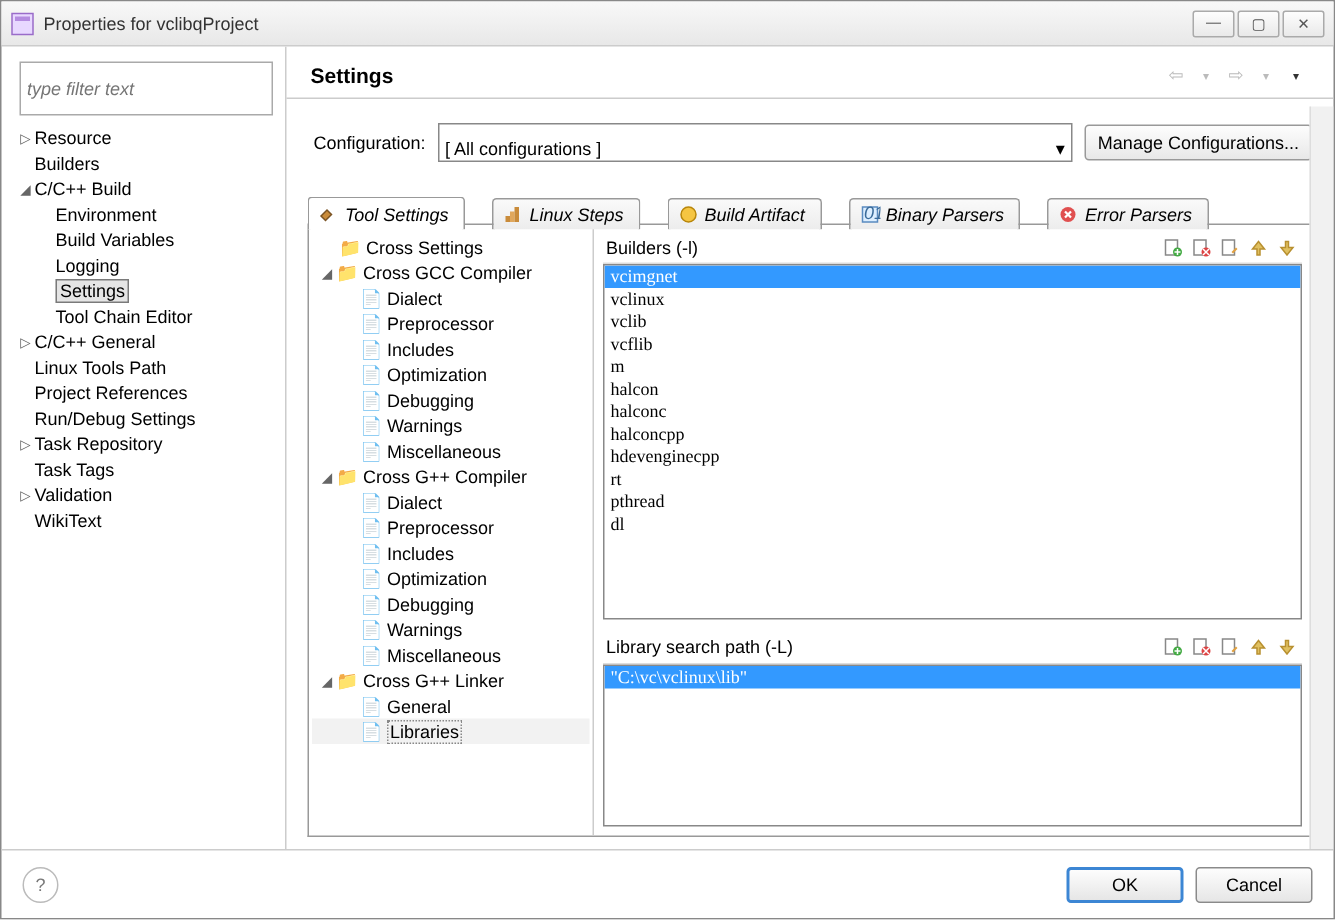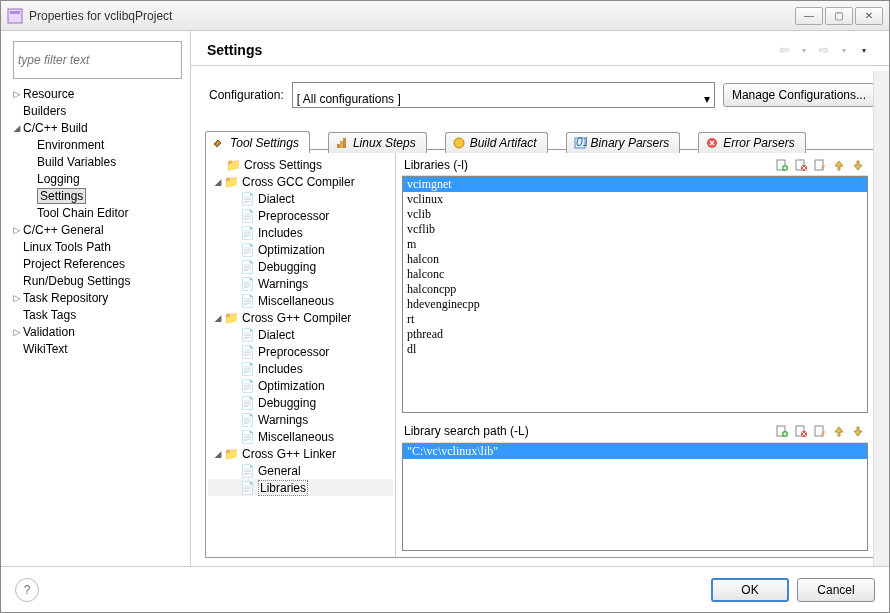--- a/index.html
+++ b/index.html
@@ -6,21 +6,21 @@
   body { margin: 0; background: #fff; }
   .window { width: 890px; height: 613px; border: 1px solid #888; background: #fff; display: flex; flex-direction: column; box-shadow: 0 2px 8px rgba(0,0,0,0.2); }
   .titlebar { height: 30px; background: linear-gradient(#f8f8f8,#e8e8e8); border-bottom: 1px solid #ccc; display: flex; align-items: center; padding: 0 6px; }
   .titlebar .appicon { width: 16px; height: 16px; margin-right: 6px; }
   .titlebar .title { flex: 1; color: #333; }
   .titlebar .winbtns { display: flex; gap: 2px; }
   .winbtn { width: 28px; height: 18px; border: 1px solid #aaa; border-radius: 2px; background: linear-gradient(#fdfdfd,#e9e9e9); display:flex; align-items:center; justify-content:center; color:#555; font-size:10px;}
   .body { flex: 1; display: flex; overflow: hidden; }
   .leftpane { width: 190px; border-right: 1px solid #ccc; padding: 8px 0 0 4px; overflow-y:auto;}
   .filter { margin: 2px 8px 6px 8px; }
-  .filter input { width: 100%; height: 24px; border: 1px solid #aaa; padding: 18px 4px; color:#888; font-style: italic; }
+  .filter input { width: 100%; height: 36px; border: 1px solid #aaa; padding: 4px 4px; color:#888; font-style: italic; }
   .tree { padding-left: 4px; }
   .tree-row { display:flex; align-items:center; height:17px; padding-left:2px; white-space:nowrap; cursor:default;}
   .tree-row.selbox .lbl { border:1px solid #7a7a7a; background:#e5e5e5; padding:0 2px;}
   .twisty { width:12px; display:inline-flex; justify-content:center; color:#666; font-size:9px;}
   .indent1 { padding-left: 14px;} .indent2 { padding-left: 28px;}
   .rightpane { flex:1; display:flex; flex-direction:column; position:relative;}
   .section-head { padding: 10px 16px 6px 16px; border-bottom:1px solid #ccc; display:flex; align-items:center;}
   .section-head h1 { font-size:14px; font-weight:bold; margin:0; flex:1;}
   .navbtn { width:18px; height:18px; display:inline-flex; align-items:center; justify-content:center; color:#bbb; margin-left:2px;}
   .config-row { display:flex; align-items:center; gap:8px; padding: 16px 14px 16px 18px;}
@@ -288,21 +288,21 @@
           <div class="st-row sel" style="padding-left:32px">
               <span class="foldicon">📄</span>
               <span class="stlbl">Libraries</span>
             </div>
         </div>
 
         <div class="detail">
 
           <div class="listgroup" style="flex:2;">
             <div class="listhead">
-              <span class="lh-title">Libraries (-l)</span>
+              <span class="lh-title">Builders (-l)</span>
               <div class="listbtns">
                 <span class="lb">
                     <svg width="14" height="14">
                       <rect x="2" y="2" width="8" height="10" fill="#fff" stroke="#888"></rect>
                       <circle cx="10" cy="10" r="3" fill="#4a4"></circle>
                       <path d="M10 8v4M8 10h4" stroke="#fff"></path>
                     </svg>
                   </span>
                 <span class="lb">
                     <svg width="14" height="14">

